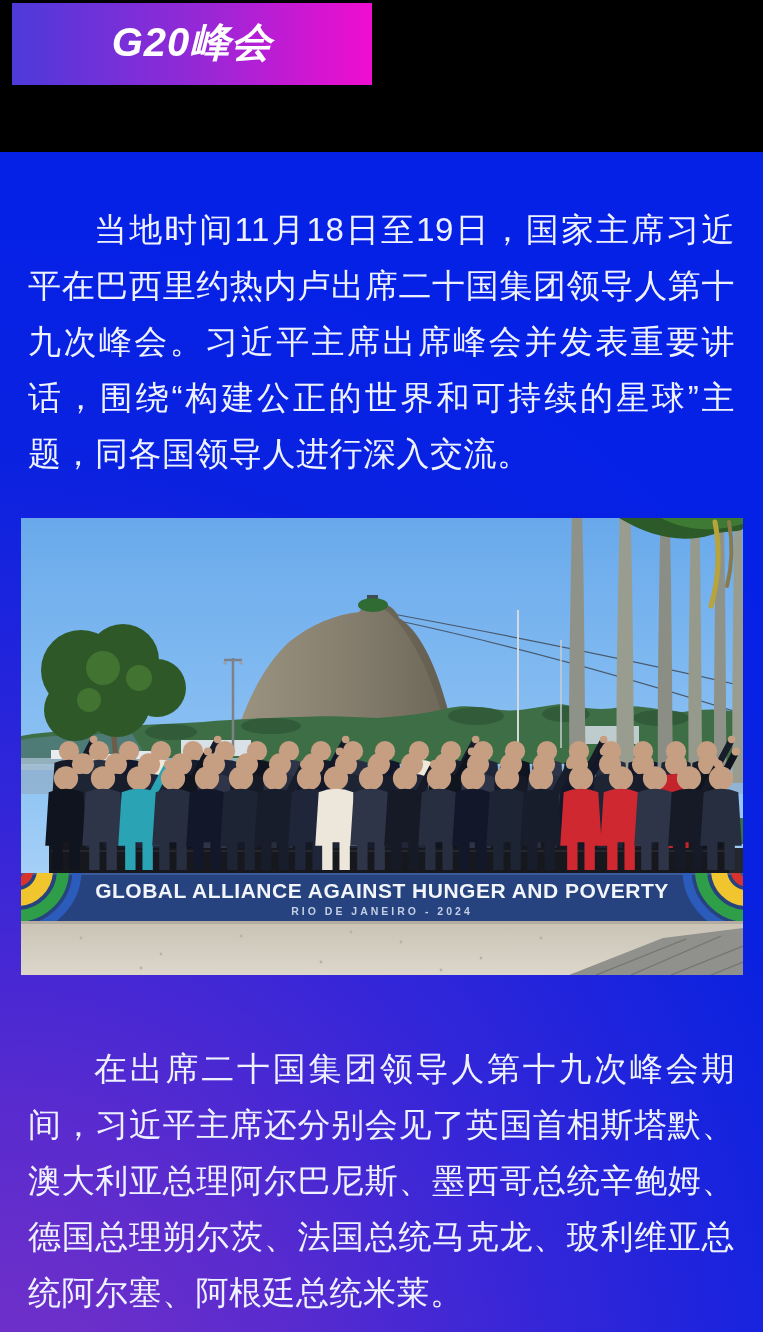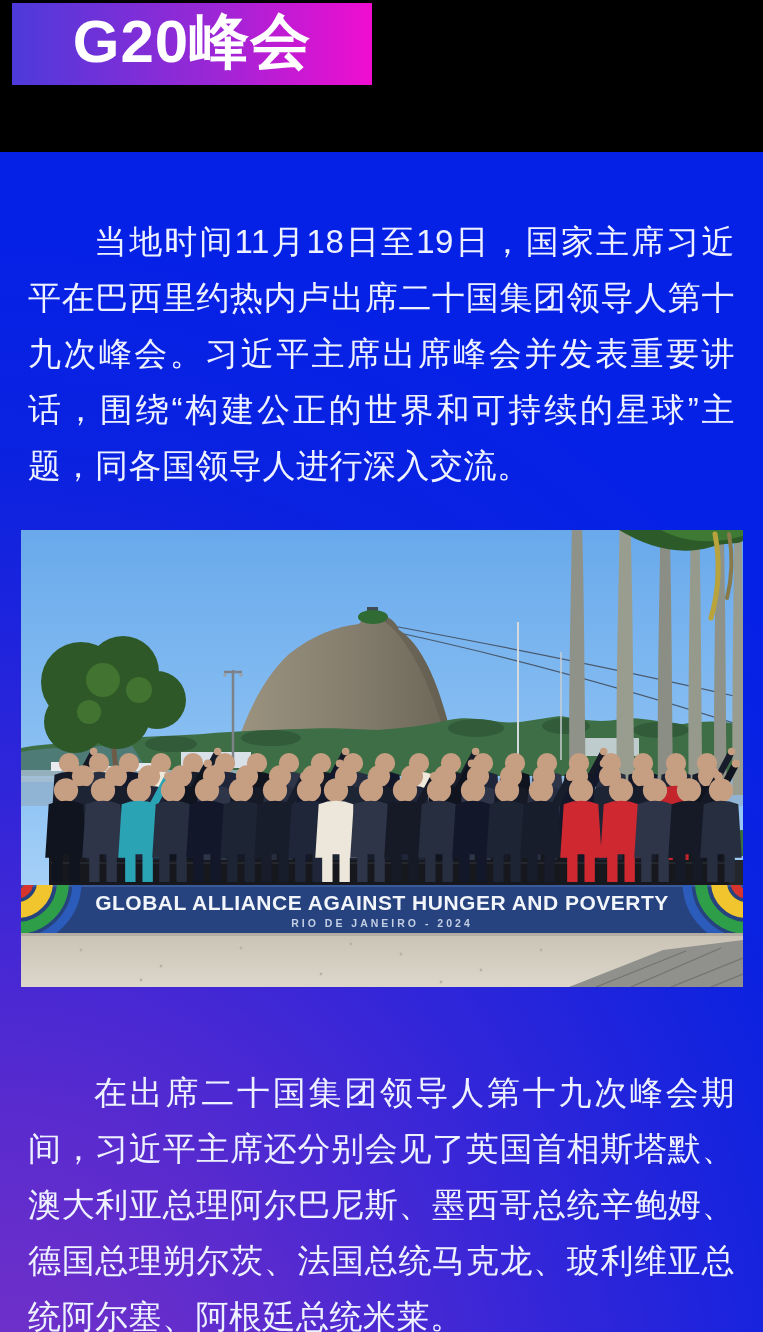--- a/index.html
+++ b/index.html
@@ -17,33 +17,34 @@
   }
   .title-box{
     position:absolute;
     left:12px;top:3px;
     width:360px;height:82px;
     background:linear-gradient(90deg,#4d3ada 0%,#9a27d6 55%,#f00dd0 100%);
     display:flex;align-items:center;justify-content:center;
   }
   .title-box .title{
     color:#fff;
-    font-size:60px;
+    font-size:40px;
     font-weight:bold;
     letter-spacing:1px;
     line-height:1;
     transform:translateY(-2px);
+    font-style:italic;
   }
   .content{
     position:absolute;
     top:152px;left:0;right:0;bottom:0;
     background:radial-gradient(140% 105% at 0% 112%, #7b33c6 0%, #5b2bce 28%, #3526d8 52%, #0a22e0 82%, #0621e6 100%);
   }
   .content p{
-    margin:12px 28px;
+    margin:0 28px;
     color:#eef1ff;
     font-size:33px;
     line-height:56px;
     letter-spacing:.5px;
     text-align:justify;
     text-justify:inter-ideograph;
     text-indent:2em;
   }
   .para-1{padding-top:50px;}
   .para-2{padding-top:66px;}

